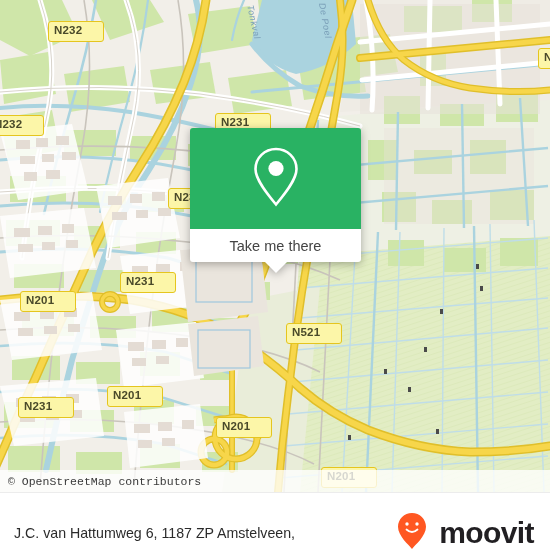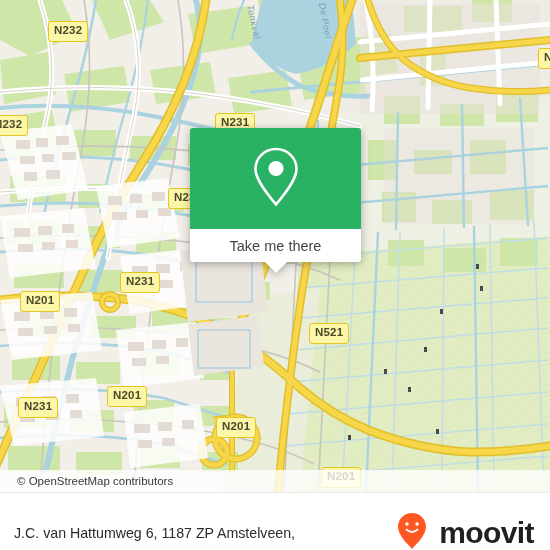--- a/index.html
+++ b/index.html
@@ -29,21 +29,21 @@
   
   .shield {
     position: absolute;
     background: #fcf6a8;
     border: 1.4px solid #e5c51e;
     border-radius: 3px;
     color: #4a4a2a;
     font-size: 11.5px;
     font-weight: bold;
     line-height: 1;
-    padding: 3px 5px 4px 5px;
+    padding: 3px 21px 4px 5px;
     letter-spacing: 0.2px;
     white-space: nowrap;
     font-family: "Liberation Sans", sans-serif;
   }
 
   
   .water-label {
     position: absolute;
     color: #7a9fb8;
     font-size: 9px;
@@ -99,22 +99,22 @@
     width: 550px;
     height: 22px;
     background: rgba(255,255,255,0.78);
     display: flex;
     align-items: center;
     z-index: 50;
   }
   #attribution-text {
     color: #3a3a3a;
     font-size: 11.5px;
-    padding-left: 17px;
-    font-family: Liberation Sans, sans-serif;
+    padding-left: 8px;
+    font-family: Liberation Mono, monospace;
   }
 
   
   #footer {
     position: absolute;
     left: 0; top: 492px;
     width: 550px; height: 69px;
     background: #ffffff;
     display: flex;
     align-items: center;
@@ -441,21 +441,21 @@
         <div class="shield" style="left: 48px; top: 21px;">N232</div>
         <div class="shield" style="left: -12px; top: 115px;">N232</div>
         <div class="shield" style="left: 215px; top: 113px;">N231</div>
         <div class="shield" style="left: 168px; top: 188px;">N231</div>
         <div class="shield" style="left: 120px; top: 272px;">N231</div>
         <div class="shield" style="left: 20px; top: 291px;">N201</div>
         <div class="shield" style="left: 18px; top: 397px;">N231</div>
         <div class="shield" style="left: 107px; top: 386px;">N201</div>
         <div class="shield" style="left: 216px; top: 417px;">N201</div>
         <div class="shield" style="left: 321px; top: 467px;">N201</div>
-        <div class="shield" style="left: 309px; top: 323px; text-align: center;">N521</div>
+        <div class="shield" style="left: 286px; top: 323px; text-align: center;">N521</div>
         <div class="shield" style="left: 538px; top: 48px;">N232</div>
       </div>
 
     <div id="water-layer">
         <div class="water-label" style="left: 255px; top: 4px; transform: rotate(78deg); transform-origin: left top;">Tonkval</div>
         <div class="water-label" style="left: 327px; top: 2px; transform: rotate(80deg); transform-origin: left top;">De Poel</div>
       </div>
 
     <div id="popup">
       <div id="popup-head">

